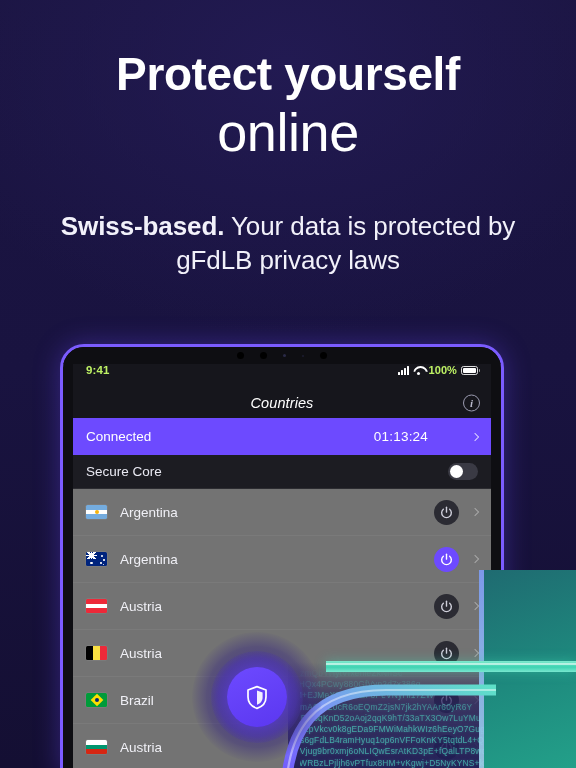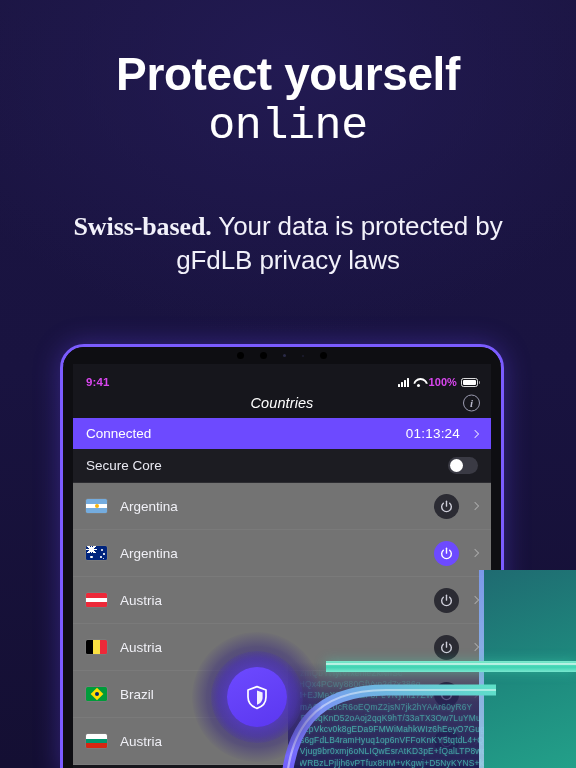--- a/index.html
+++ b/index.html
@@ -21,32 +21,32 @@
   .headline {
     position:absolute; left:0; right:0; top:48px;
     text-align:center;
     color:#ffffff;
     font-weight:300;
     font-size:46px;
     line-height:1.16;
     letter-spacing:-0.4px;
   }
   .headline .l1 { display:block; font-weight:700; }
-  .headline .l2 { display:block; font-weight:200; font-size:45px;font-family:Liberation Mono, monospace; }
+  .headline .l2 { display:block; font-weight:200; font-size:54px; }
 
   .subhead {
     position:absolute; left:34px; right:34px; top:210px;
     text-align:center;
     color:#f2f1fa;
     font-size:26px;
     font-weight:400;
     line-height:1.30;
     letter-spacing:-0.1px;
   }
-  .subhead b { font-weight:700;font-family:Liberation Serif, serif; }
+  .subhead b { font-weight:700; }
 
   
   #device {
     position:absolute;
     left:60px; top:344px;
     width:444px; height:430px;
     border:3px solid #7b5cff;
     border-top-left-radius:24px;
     border-top-right-radius:24px;
     background:#0e0e12;
@@ -63,22 +63,22 @@
   .cam.micro { width:2px; height:2px; background:#1c1c30; }
 
   .screen {
     position:absolute; left:10px; right:10px; top:17px; bottom:0;
     background:#16161c;
     overflow:hidden;
   }
 
   
   .statusbar {
-    height:24px; display:flex; align-items:flex-end;
-    padding:0 13px; color:#d946ef;
+    height:24px; display:flex; align-items:flex-start;
+    padding:0 13px; color:#bef264;
   }
   .sb-time { font-size:11.5px; font-weight:700; letter-spacing:.1px; }
   .sb-right { margin-left:auto; display:flex; align-items:center; gap:4px; }
   .sig { display:flex; align-items:flex-end; gap:1.3px; height:9px; }
   .sig i { width:2px; background:#fff; border-radius:.5px; display:block; }
   .sig i:nth-child(1){height:3px}.sig i:nth-child(2){height:5px}
   .sig i:nth-child(3){height:7px}.sig i:nth-child(4){height:9px}
   .wifi { width:11px; height:9px; position:relative; }
   .wifi::before{
     content:""; position:absolute; left:0; top:0; width:11px; height:11px;
@@ -104,22 +104,22 @@
   .nav-title { color:#fff; font-size:14.5px; font-weight:500; letter-spacing:.1px; }
   .info-icon {
     position:absolute; right:11px; top:50%; transform:translateY(-50%);
     width:17px; height:17px; border:1.3px solid #9b9bb0; border-radius:50%;
     color:#b9b9cc; font-size:11px; font-weight:600; line-height:15px;
     text-align:center; font-family:"Liberation Serif", serif;
   }
 
   
   .connected-row {
-    height:31px; background:#6d4aff;
-    display:flex; align-items:center; padding:4px 13px;
+    height:37px; background:#6d4aff;
+    display:flex; align-items:center; padding:4px 13px;gap:32px;
   }
   .connected-row .lbl { color:#fff; font-size:13.5px; }
   .connected-row .time { margin-left:auto; color:#fff; font-size:13.5px; letter-spacing:.2px; }
   .connected-row .chev { margin-left:12px; }
 
   .chev {
     width:6px; height:6px;
     border-right:1.6px solid rgba(255,255,255,.75);
     border-top:1.6px solid rgba(255,255,255,.75);
     transform:rotate(45deg);

